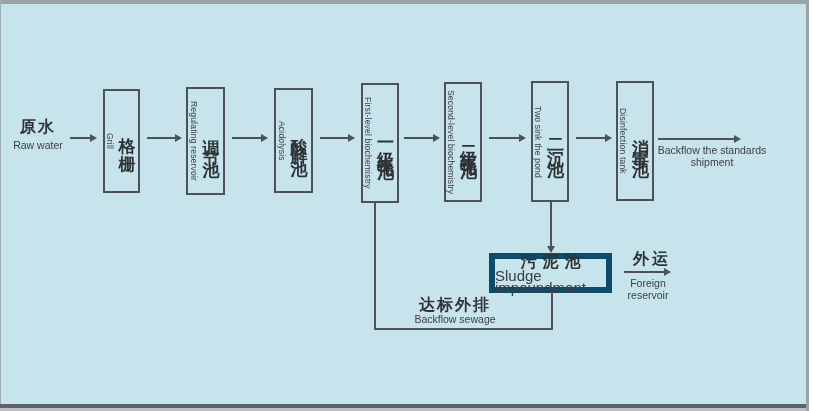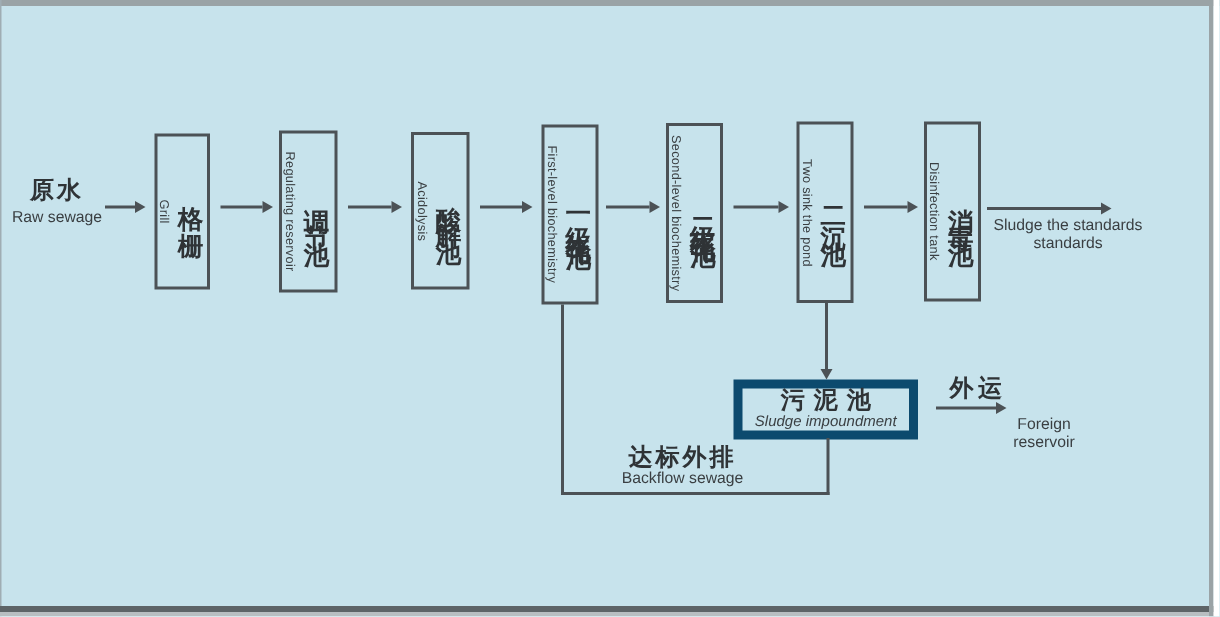--- a/index.html
+++ b/index.html
@@ -79,36 +79,36 @@
 
   
   .sludge-box {
     position: absolute;
     left: 489px; top: 253px; width: 123px; height: 40px;
     border: 6px solid #0c4a6e;
     display: flex; flex-direction: column;
     align-items: center; justify-content: center;
   }
   .sludge-box .zh { font-size: 16px; font-weight: 600; color: #2f3336; letter-spacing: 6px; line-height: 17px; text-indent: 6px; }
-  .sludge-box .en { font-size: 10px; color: #3a3f42; line-height: 12px; font-style: italic; }
+  .sludge-box .en { font-size: 15px; color: #3a3f42; line-height: 12px; }
 </style>
 </head>
 <body>
 
 <div id="canvas">
 
   <div class="top-bar"></div>
   <div class="left-edge"></div>
   <div class="bottom-dark"></div>
   <div class="bottom-light"></div>
   <div class="right-gray"></div>
   <div class="right-white"></div>
 
   <div class="label-zh" style="left:6px;  top:117px; width:64px;">原水</div>
-  <div class="label-en" style="left:2px;  top:139px; width:72px;">Raw sewage</div>
+  <div class="label-en" style="left:2px;  top:139px; width:72px;">Raw water</div>
 
   <div class="harrow" style="left:70px;  top:137px; width:20px;"></div>
   <div class="harrow" style="left:147px; top:137px; width:28px;"></div>
   <div class="harrow" style="left:232px; top:137px; width:29px;"></div>
   <div class="harrow" style="left:320px; top:137px; width:28px;"></div>
   <div class="harrow" style="left:404px; top:137px; width:29px;"></div>
   <div class="harrow" style="left:489px; top:137px; width:30px;"></div>
   <div class="harrow" style="left:576px; top:137px; width:29px;"></div>
   <div class="harrow" style="left:658px; top:138px; width:76px;"></div>
 
@@ -135,34 +135,34 @@
   <div class="pbox" style="left:531px; top:81px; width:38px; height:121px;">
     <span class="en">Two sink the pond</span>
     <span class="zh sp-medium">二沉池</span>
   </div>
   <div class="pbox" style="left:616px; top:81px; width:38px; height:120px;">
     <span class="en">Disinfection tank</span>
     <span class="zh sp-medium">消毒池</span>
   </div>
 
   <div class="label-en" style="left:650px; top:144px; width:124px;">
-    <span>Sludge the standards</span><br>
-    <span>standards</span>
+    <span>Backflow the standards</span><br>
+    <span>shipment</span>
   </div>
 
   <div class="varrow" style="left:550px; top:202px; height:44px;"></div>
 
   <div class="sludge-box">
     <div class="zh">污泥池</div>
     <div class="en">Sludge impoundment</div>
   </div>
 
   <div class="label-zh" style="left:624px; top:249px; width:56px; letter-spacing:3px;">外运</div>
   <div class="harrow" style="left:624px; top:271px; width:40px;"></div>
-  <div class="label-en" style="left:613px; top:277px; width:70px;margin-left:48px;">
+  <div class="label-en" style="left:613px; top:277px; width:70px;">
     <span>Foreign</span><br>
     <span>reservoir</span>
   </div>
 
   <div class="vline" style="left:551px; top:292px; height:38px;"></div>
   <div class="hline" style="left:374px; top:328px; width:179px;"></div>
   <div class="vline" style="left:374px; top:203px; height:127px;"></div>
 
   <div class="label-zh" style="left:408px; top:295px; width:94px; font-size:16px;">达标外排</div>
   <div class="label-en" style="left:405px; top:313px; width:100px;">Backflow sewage</div>

